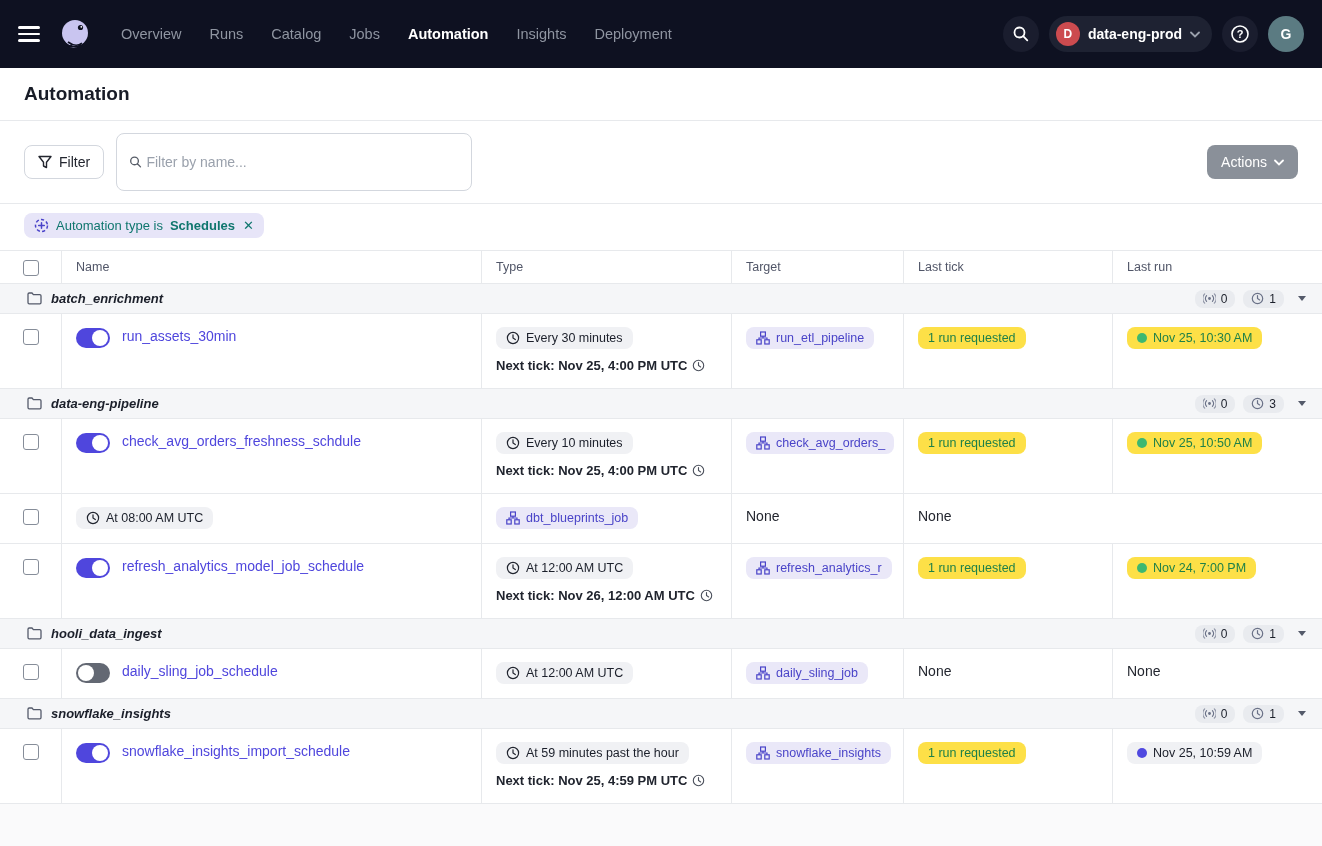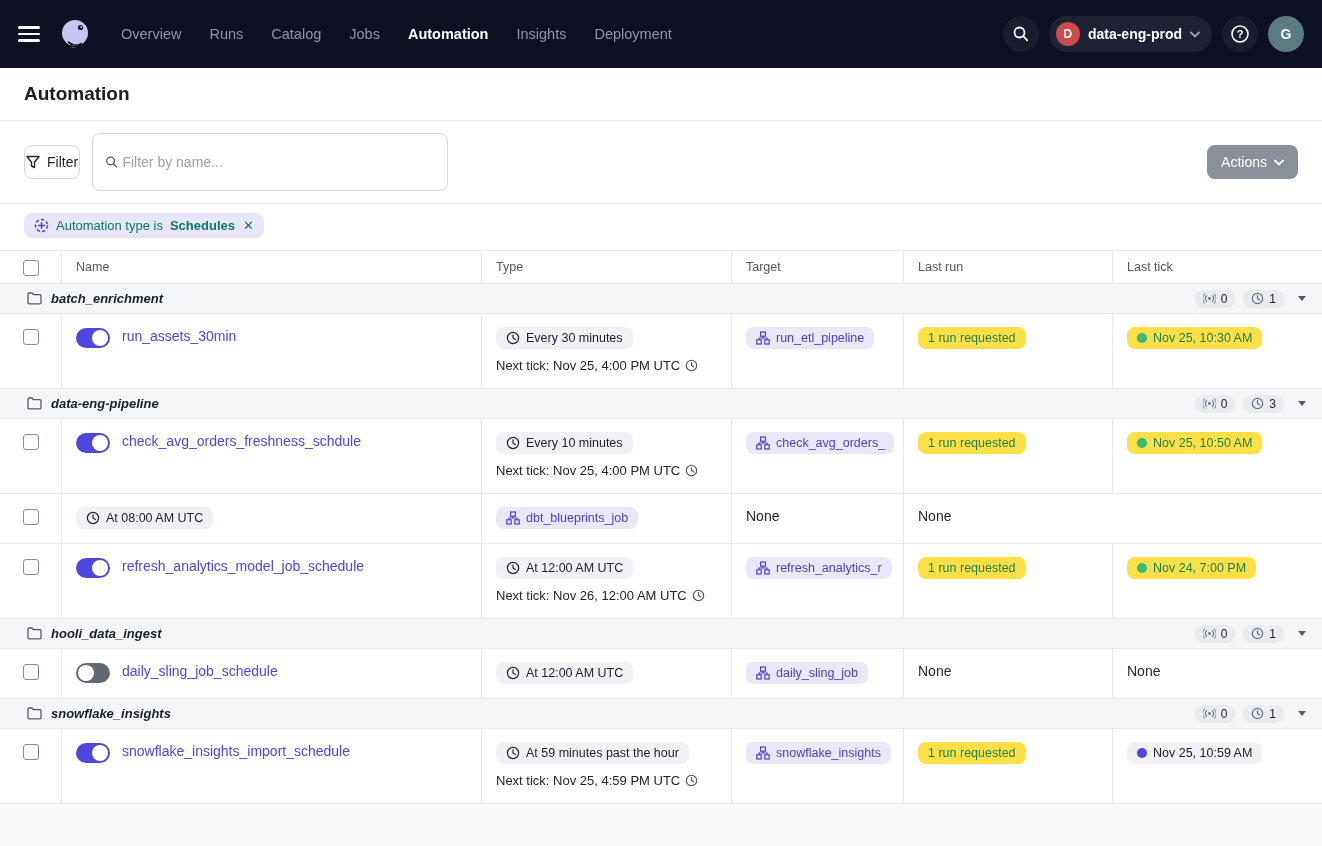--- a/index.html
+++ b/index.html
@@ -19,21 +19,21 @@
   .workspace-pill { height:36px; background:#1E2232; border-radius:18px; display:flex; align-items:center; gap:8px; padding:0 12px 0 7px; cursor:pointer; }
   .ws-badge { width:24px; height:24px; border-radius:50%; background:#CC4B4F; color:#fff; font-size:12px; font-weight:700; display:flex; align-items:center; justify-content:center; }
   .ws-name { color:#fff; font-size:14px; font-weight:600; }
   .avatar { width:36px; height:36px; border-radius:50%; background:#5B7B82; color:#fff; font-size:14px; font-weight:700; display:flex; align-items:center; justify-content:center; cursor:pointer; }
 
   
   .page-title-bar { padding:15px 24px; border-bottom:1px solid #E7E9EC; }
   .page-title { font-size:19px; font-weight:700; color:#181C27; }
 
   .toolbar { display:flex; align-items:center; padding:12px 24px; border-bottom:1px solid #E7E9EC; gap:12px; }
-  .btn-outline { display:inline-flex; align-items:center; gap:7px; background:#fff; border:1px solid #D3D7DE; border-radius:8px; padding:8px 1px; font-size:14px; color:#23262F; cursor:pointer; }
+  .btn-outline { display:inline-flex; align-items:center; gap:7px; background:#fff; border:1px solid #D3D7DE; border-radius:8px; padding:8px 13px; font-size:14px; color:#23262F; cursor:pointer; }
   .search-box { display:flex; align-items:center; gap:4px; width:356px; border:1px solid #D3D7DE; border-radius:8px; padding:20px 12px; background:#fff; }
   .search-box input { border:none; outline:none; font-size:14px; width:100%; color:#23262F;
     font-family:"Liberation Sans","DejaVu Sans",sans-serif; }
   .search-box input::placeholder { color:#9AA1AC; }
   .btn-gray { margin-left:auto; display:inline-flex; align-items:center; gap:7px; background:#8A9099; border:none; border-radius:8px; padding:9px 14px; font-size:14px; color:#fff; cursor:pointer; }
 
   .chip-row { padding:9px 24px 12px; border-bottom:1px solid #E7E9EC; }
   .filter-chip { display:inline-flex; align-items:center; gap:7px; background:#E7E5F8; border-radius:8px; padding:5px 10px; font-size:13px; color:#0f766e; }
   .filter-chip b { font-weight:700; }
   .chip-x { cursor:pointer; font-size:13px; font-weight:700; margin-left:1px; }
@@ -66,21 +66,21 @@
   .toggle.off .knob { left:2px; }
   .row-link { color:#4F46DD; font-size:14px; text-decoration:none; cursor:pointer; margin-top:1px; }
 
   .pill { display:inline-flex; align-items:center; gap:6px; border-radius:8px; padding:4px 10px; font-size:12.5px; white-space:nowrap; }
   .pill-gray { background:#F0F1F4; color:#1B1F2A; }
   .pill-lav { background:#EAE8F8; color:#4A44C8; cursor:pointer; max-width:148px; overflow:hidden; }
   .pill-green { background:#fde047; color:#1F8048; }
   .dot { width:10px; height:10px; border-radius:50%; flex:none; }
   .dot-green { background:#3DB871; }
   .dot-blue { background:#5049E0; }
-  .next-tick { font-size:13px; color:#20242E; margin-top:9px; display:flex; align-items:center; gap:5px; }
+  .next-tick { font-size:13px; color:#20242E; margin-top:9px; display:flex; align-items:center; gap:5px;font-weight:bold; }
   .none-text { font-size:14px; color:#23262F; }
 
   .bottom-filler { background:#FAFAFB; height:76px; }
   svg { display:block; }
 </style>
 </head>
 <body>
 
 <div class="navbar">
   <div class="hamburger">
@@ -170,22 +170,22 @@
   </span>
 </div>
 
 <div class="grid-row thead">
   <div class="chk-cell">
       <div class="checkbox"></div>
     </div>
   <div class="th cellb">Name</div>
   <div class="th cellb">Type</div>
   <div class="th cellb">Target</div>
+  <div class="th cellb">Last tick</div>
   <div class="th cellb">Last run</div>
-  <div class="th cellb">Last tick</div>
 </div>
 
 <div id="table-body">
   <div class="group-row">
     <svg width="15" height="13" viewBox="0 0 15 13">
         <path d="M1 2.2 a1.2 1.2 0 0 1 1.2 -1.2 H5 l1.4 1.6 H12.8 a1.2 1.2 0 0 1 1.2 1.2 V10.6 a1.2 1.2 0 0 1 -1.2 1.2 H2.2 A1.2 1.2 0 0 1 1 10.6 Z" stroke="#545A6A" stroke-width="1.3" fill="none"></path>
       </svg>
     <span class="group-name">batch_enrichment</span>
     <span class="group-right">
       <span class="count-badge">

